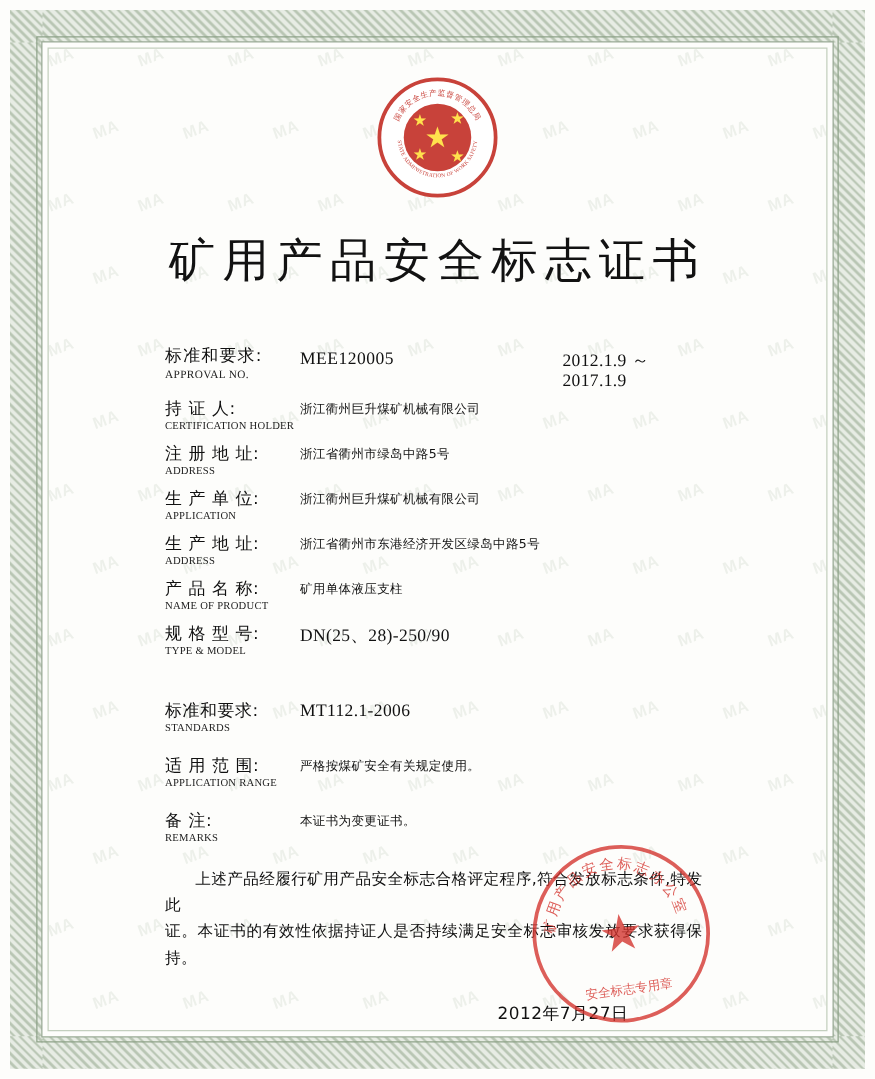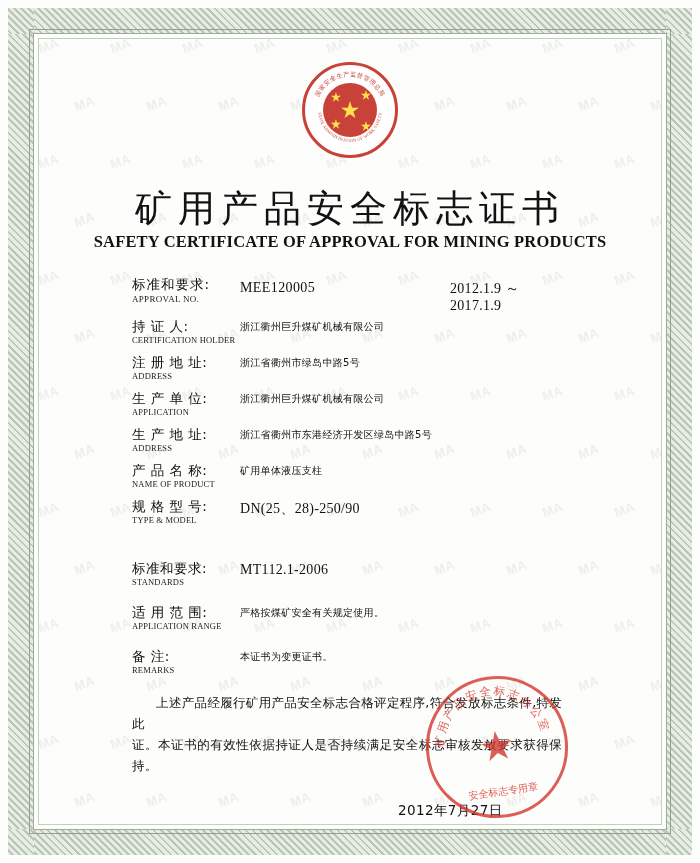--- a/index.html
+++ b/index.html
@@ -468,21 +468,20 @@
         <span style="font-size:20px;">★</span>
         <span class="star-small" style="left:8px;  top:9px;">★</span>
         <span class="star-small" style="left:38px; top:7px;">★</span>
         <span class="star-small" style="left:8px;  top:36px;">★</span>
         <span class="star-small" style="left:38px; top:38px;">★</span>
       </div>
     </div>
   </div>
 
   <div class="title-cn">矿用产品安全标志证书</div>
-  <div class="title-en">SAFETY CERTIFICATE OF APPROVAL FOR MINING PRODUCTS</div>
 
   <div class="approval-row">
     <div class="approval-left">
       <div class="lbl-cn">标准和要求:</div>
       <div class="lbl-en">APPROVAL No.</div>
     </div>
     <div class="approval-value">MEE120005</div>
 
     <div class="validity-value">2012.1.9 ～ 2017.1.9</div>
   </div>

